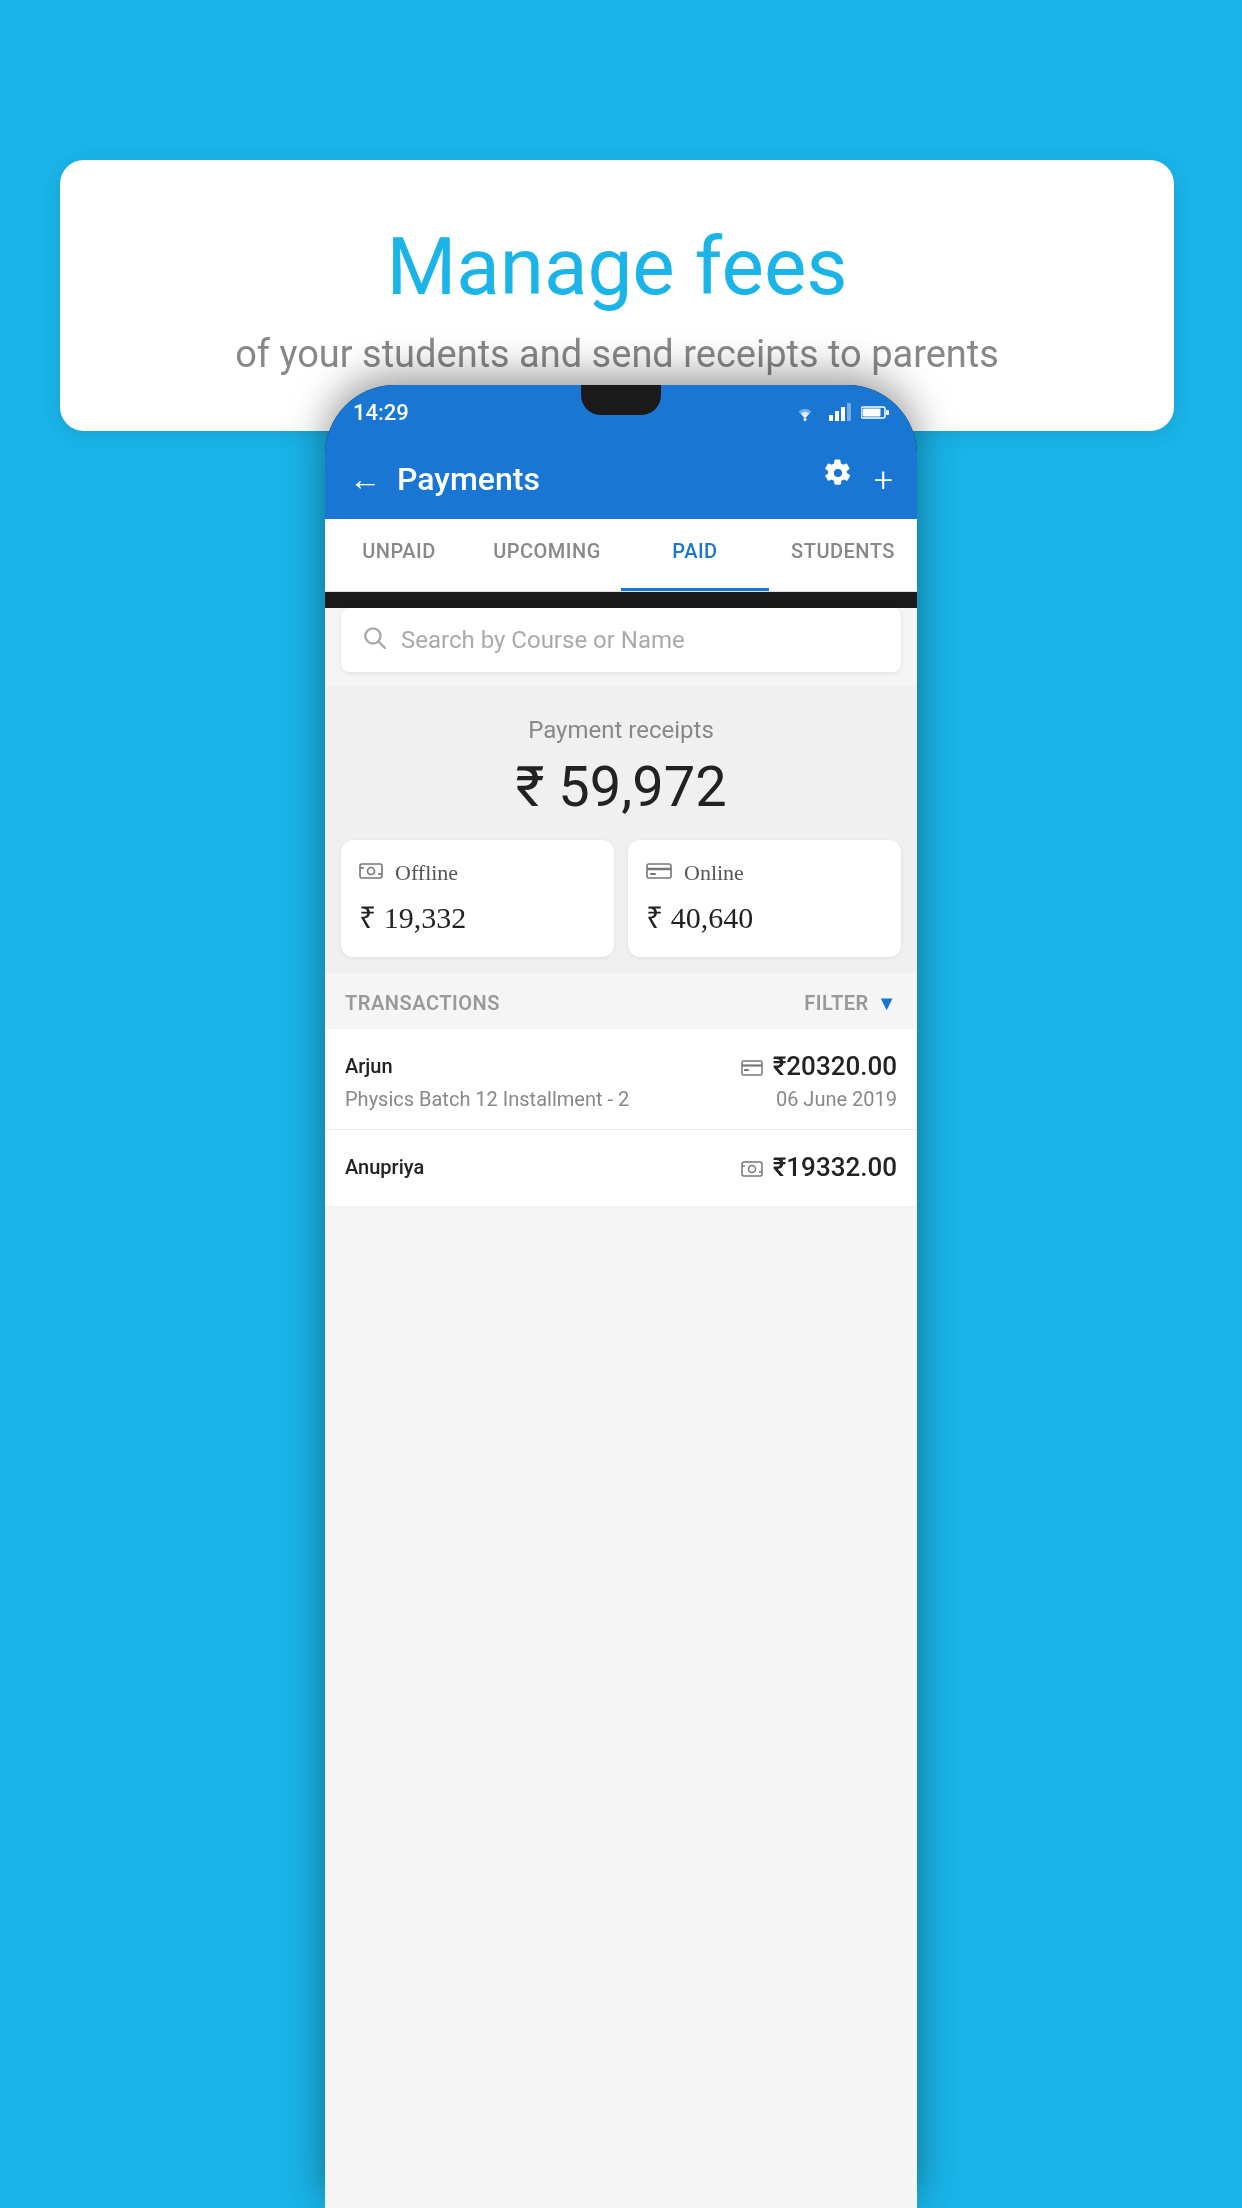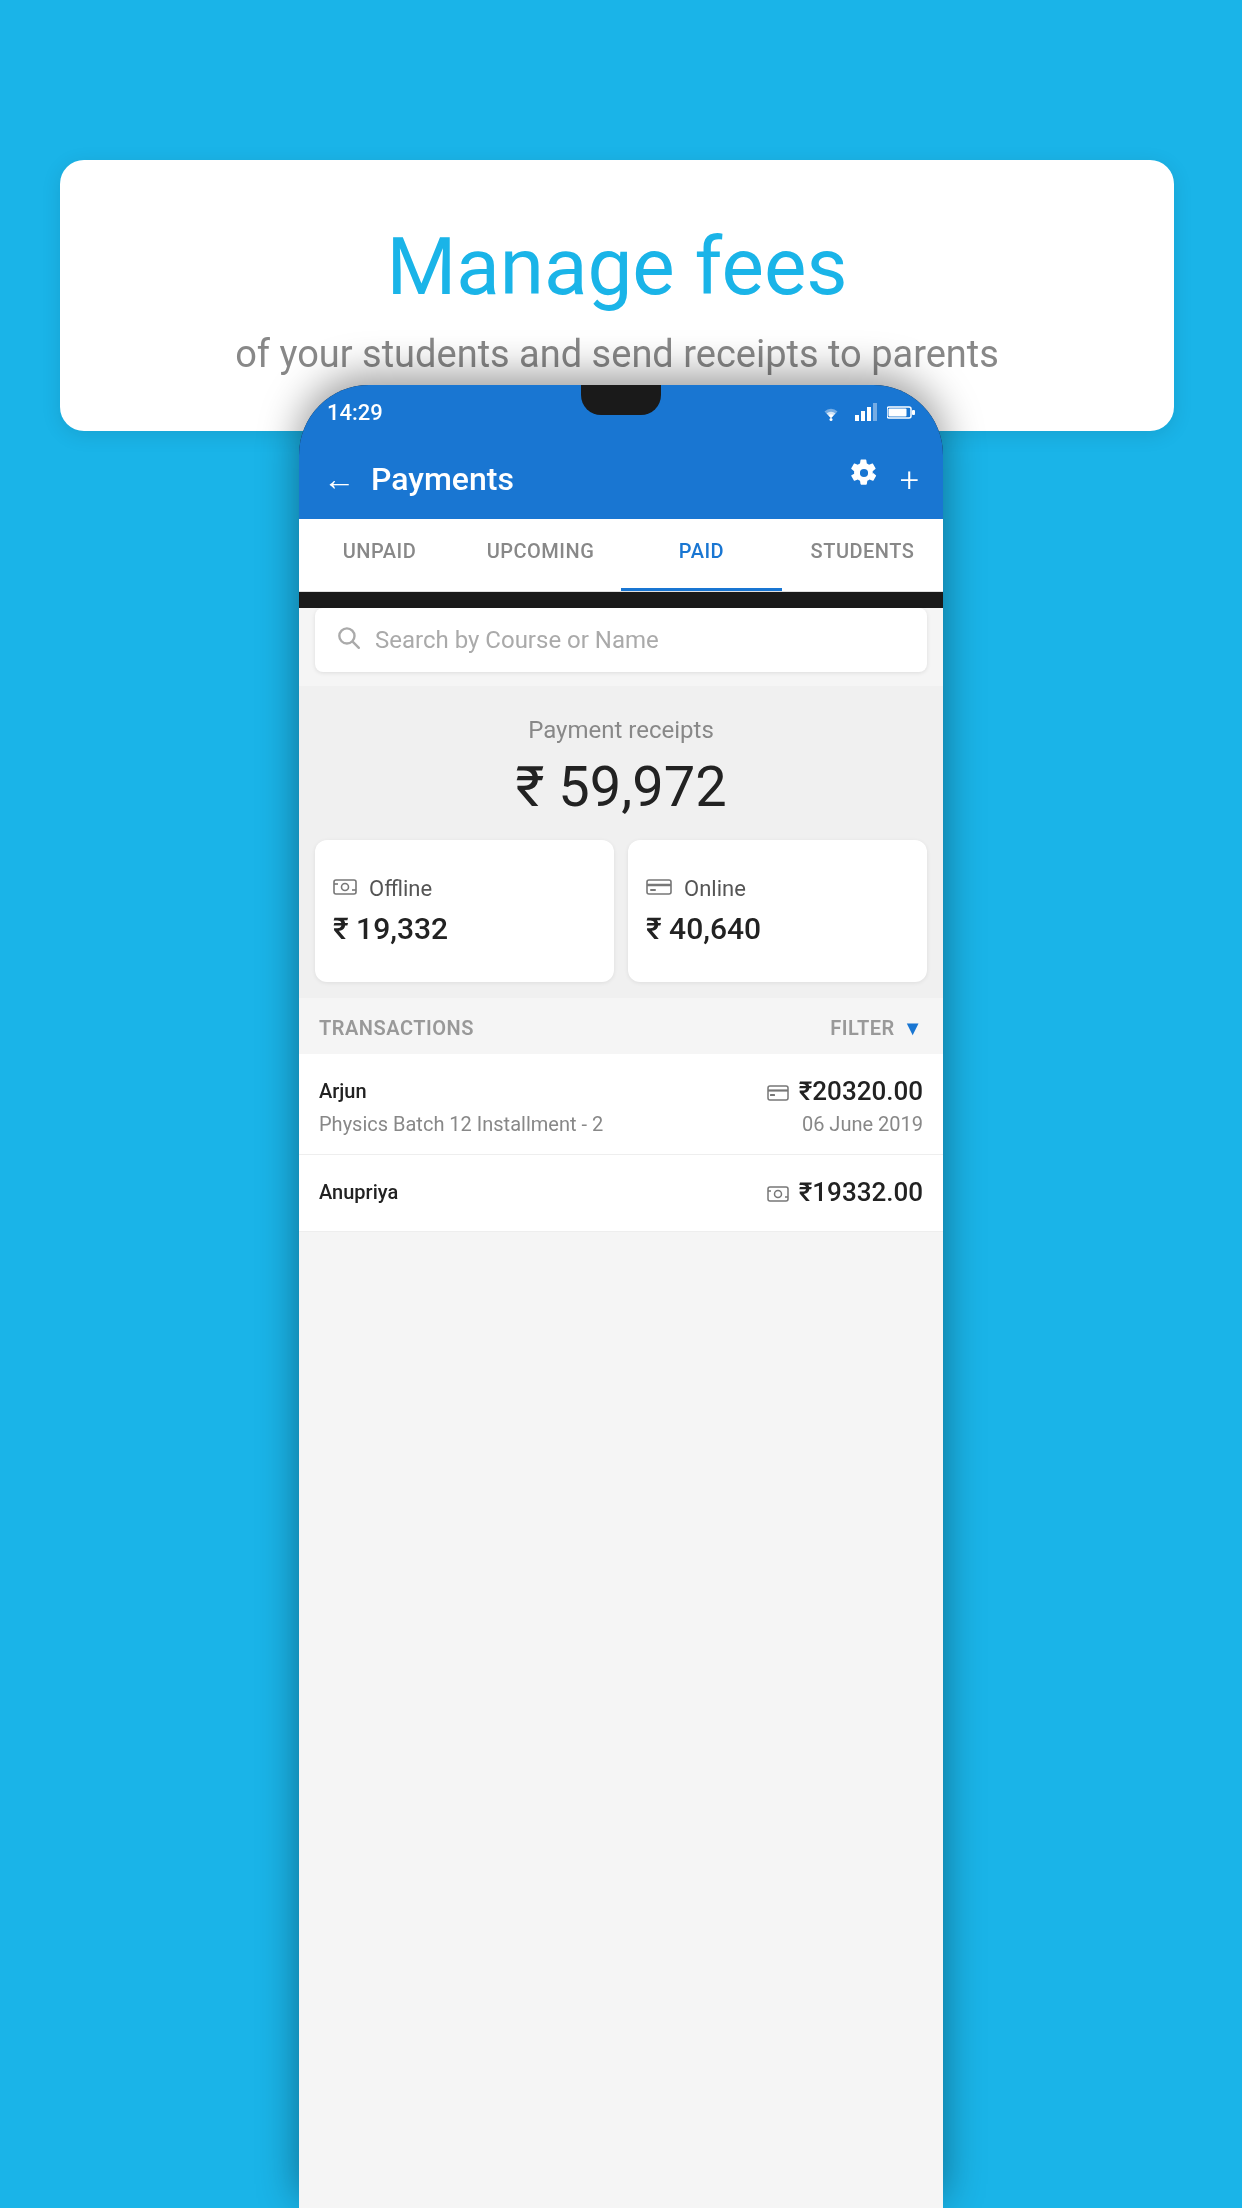--- a/index.html
+++ b/index.html
@@ -51,21 +51,21 @@
       font-size: 38px;
       font-weight: 400;
     }
 
     
     .phone-wrapper {
       position: absolute;
       bottom: 0;
       left: 50%;
       transform: translateX(-50%);
-      width: 644px;
+      width: 592px;
     }
 
     .phone-outer {
       background: #1a1a1a;
       border-radius: 70px 70px 0 0;
       padding: 0;
       position: relative;
       overflow: hidden;
       box-shadow: 0 -10px 40px rgba(0,0,0,0.4);
     }
@@ -215,22 +215,23 @@
       gap: 14px;
       padding: 0 16px 16px;
       margin-top: -4px;
       background: #f0f0f0;
     }
 
     .payment-card {
       flex: 1;
       background: white;
       border-radius: 12px;
-      padding: 36px 18px;
+      padding: 20px 18px;
       box-shadow: 0 1px 4px rgba(0,0,0,0.08);
+      font-family: Liberation Serif, serif;
     }
 
     .payment-card-header {
       display: flex;
       align-items: center;
       gap: 12px;
       color: #555;
       font-size: 22px;
       margin-bottom: 10px;
     }

